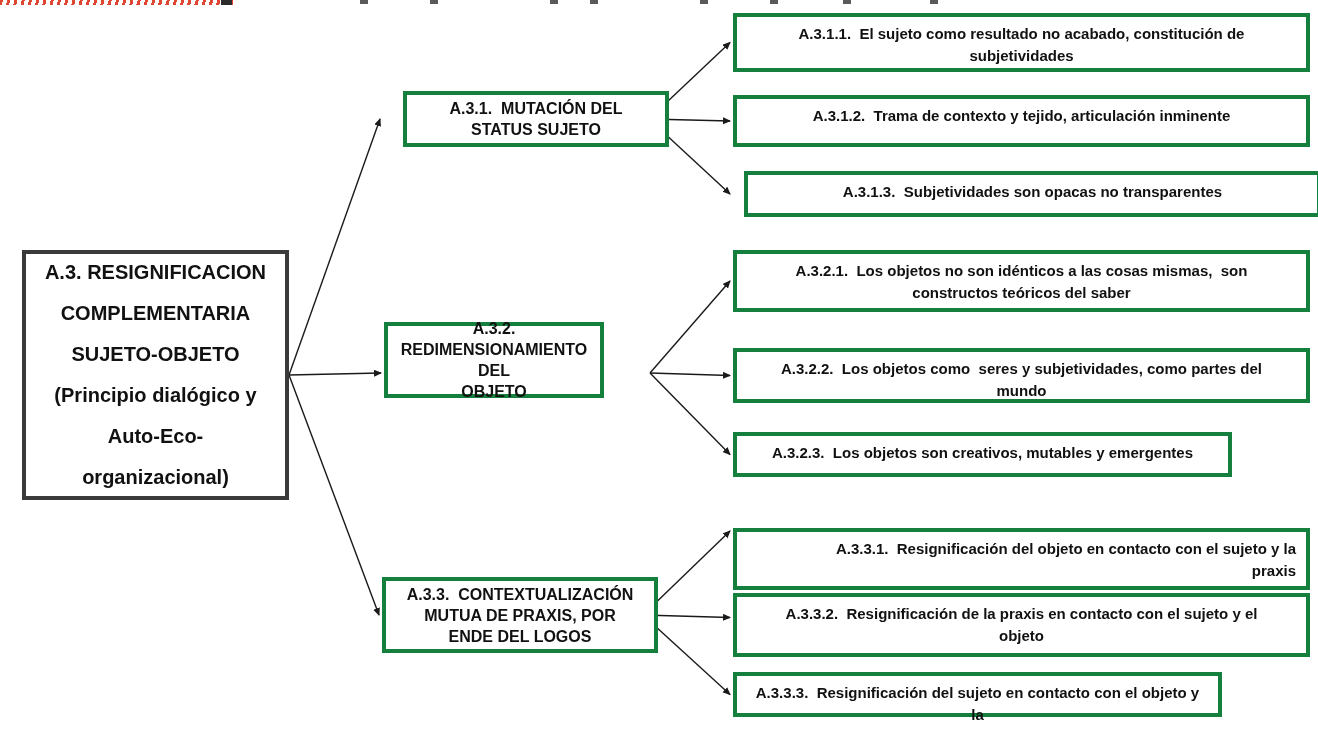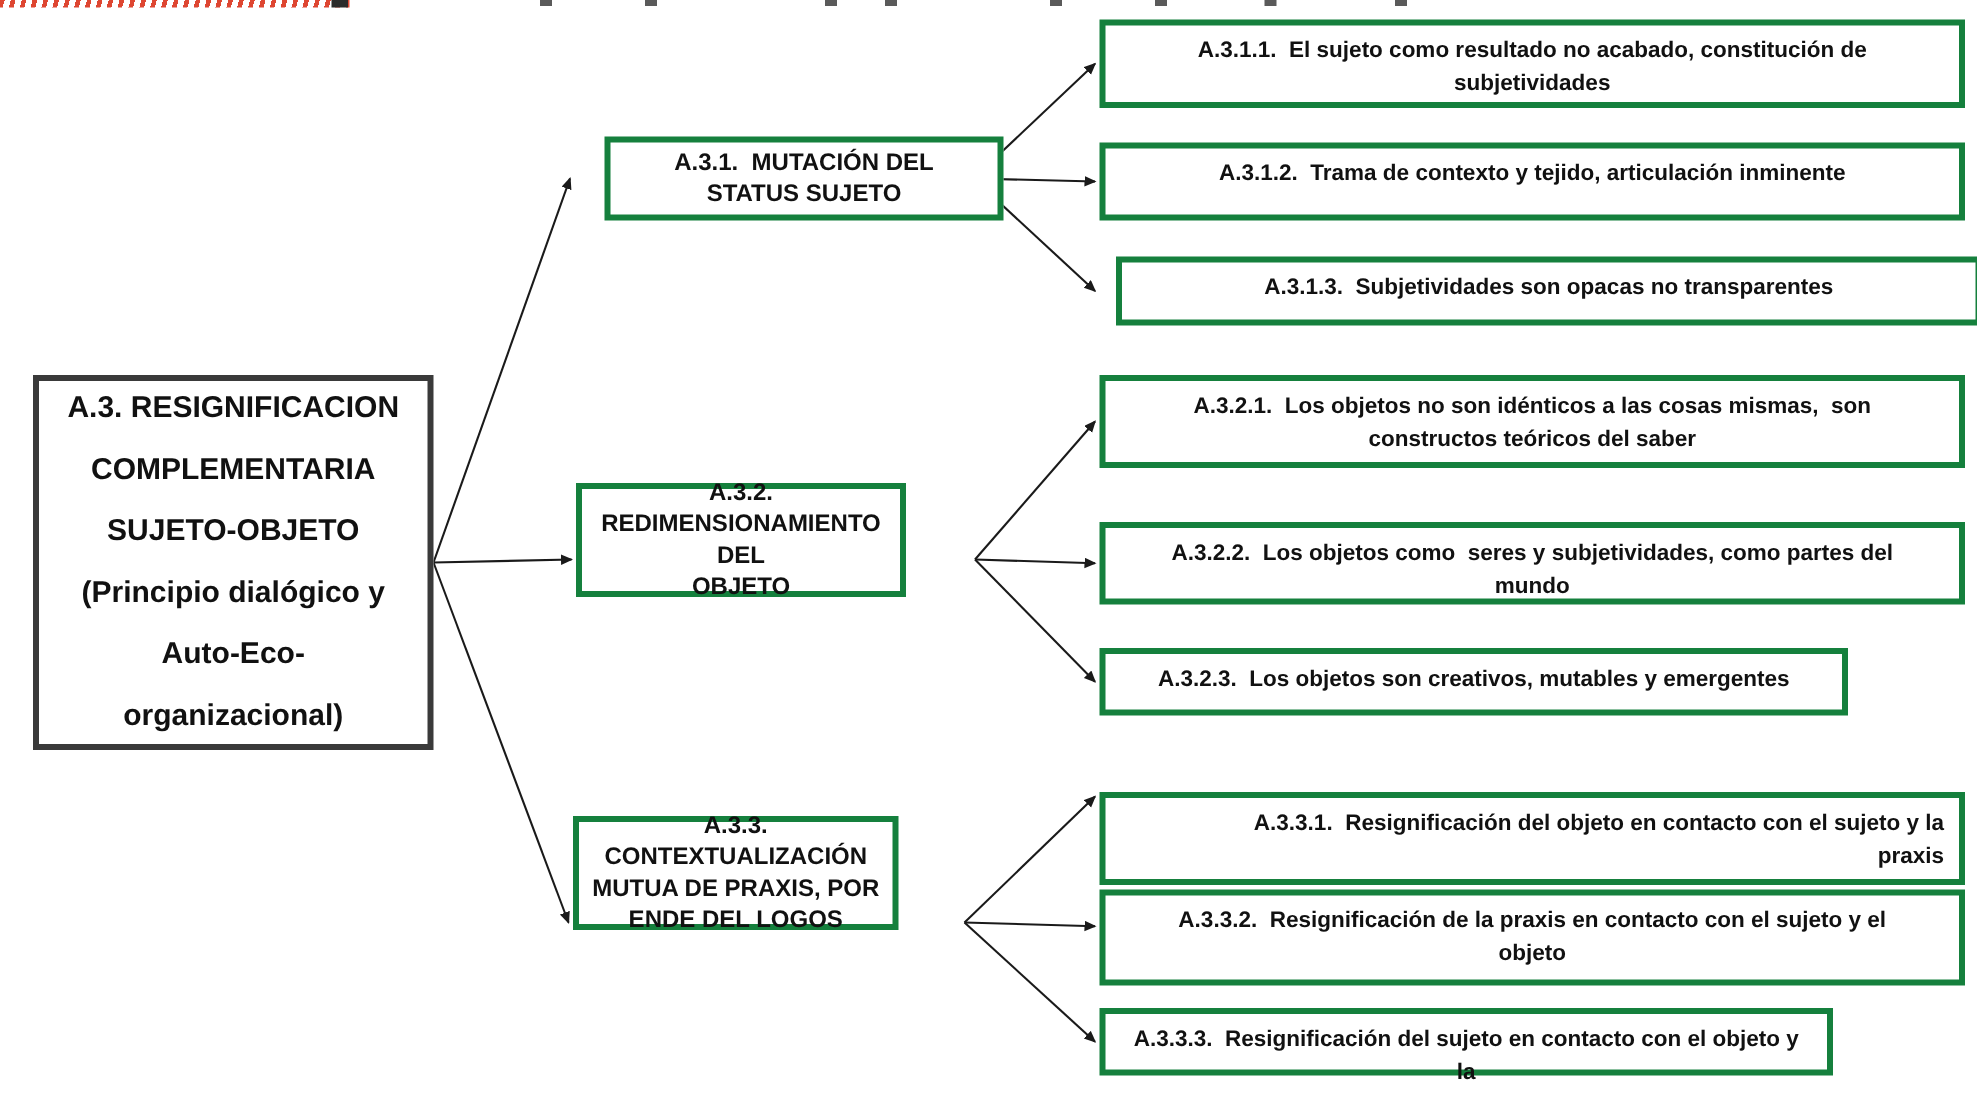--- a/index.html
+++ b/index.html
@@ -80,21 +80,21 @@
 Auto-Eco-
 organizacional)</div>
 
   <div class="node branch" style="left:383px;top:91px;width:266px;height:56px;margin-left:20px;">A.3.1.  MUTACIÓN DEL
 STATUS SUJETO</div>
 
   <div class="node branch" style="left:384px;top:322px;width:220px;height:76px;">A.3.2.
 REDIMENSIONAMIENTO DEL
 OBJETO</div>
 
-  <div class="node branch" style="left:382px;top:544px;width:217px;height:76px;">A.3.3.  CONTEXTUALIZACIÓN
+  <div class="node branch" style="left:382px;top:577px;width:276px;height:76px;">A.3.3.  CONTEXTUALIZACIÓN
 MUTUA DE PRAXIS, POR
 ENDE DEL LOGOS</div>
 
   <div class="node leaf" style="left:733px;top:13px;width:577px;height:59px;">A.3.1.1.  El sujeto como resultado no acabado, constitución de
 subjetividades</div>
 
   <div class="node leaf" style="left:733px;top:95px;width:577px;height:52px;">A.3.1.2.  Trama de contexto y tejido, articulación inminente</div>
 
   <div class="node leaf" style="left:733px;top:171px;width:577px;height:46px;margin-left:11px;">A.3.1.3.  Subjetividades son opacas no transparentes</div>
 

